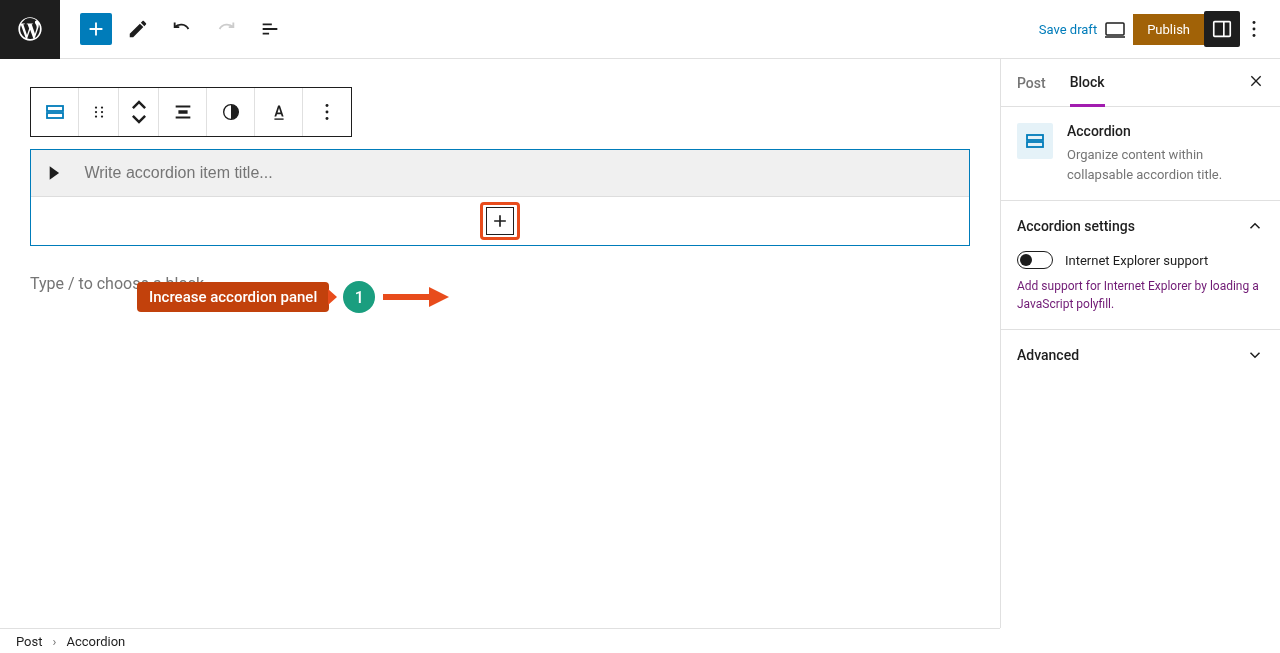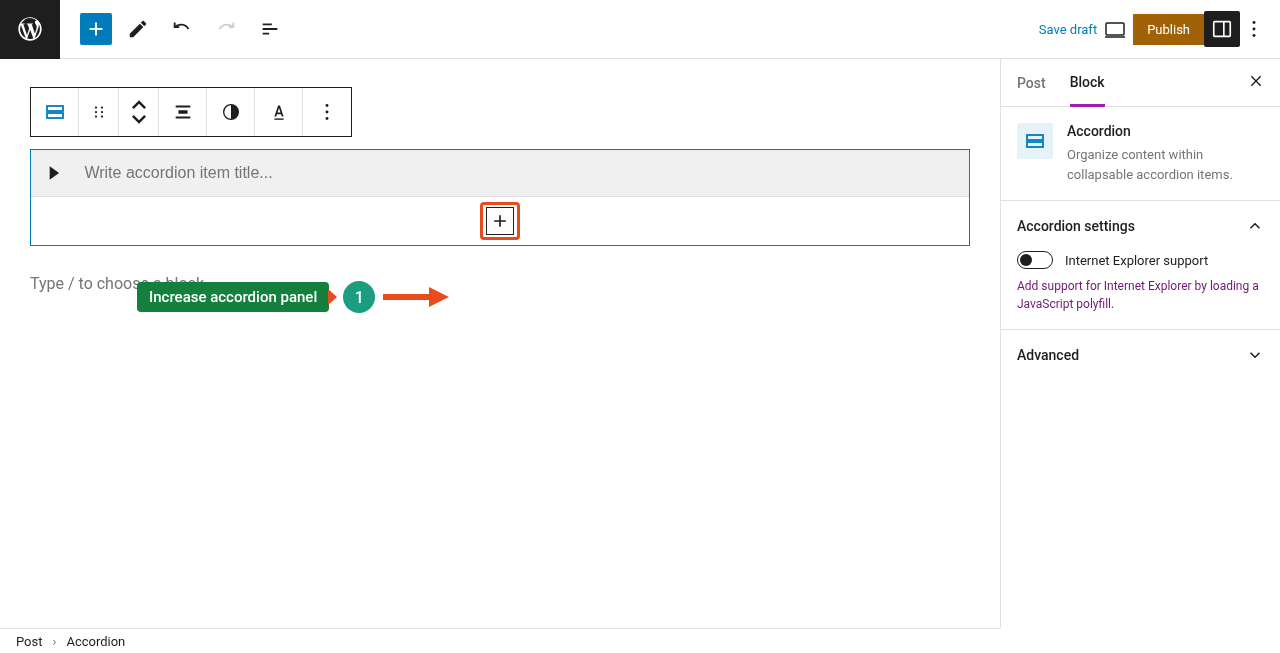--- a/index.html
+++ b/index.html
@@ -33,21 +33,21 @@
     
     .accordion-block { border: 1.5px solid #007cba; }
     .accordion-header { background: #f0f0f0; padding: 14px 16px; display: flex; align-items: center; gap: 24px; border-bottom: 1px solid #ddd; }
     .accordion-header input { border: none; background: transparent; font-size: 16px; color: #757575; outline: none; width: 100%; }
     .accordion-body { height: 48px; display: flex; align-items: center; justify-content: center; background: #fff; position: relative; }
     .plus-box { width: 28px; height: 28px; border: 1px solid #1e1e1e; display: flex; align-items: center; justify-content: center; cursor: pointer; font-size: 20px; position: relative; }
     .highlight-box { position: absolute; border: 3px solid #e84c1c; border-radius: 4px; width: 40px; height: 38px; pointer-events: none; }
     
     
     .annotation { position: absolute; display: flex; align-items: center; left: 137px; top: 222px; }
-    .anno-label { background: #15803d; color: #fff; padding: 6px 12px; border-radius: 4px; font-size: 15px; font-weight: 500; position: relative; }
+    .anno-label { background: #c2410c; color: #fff; padding: 6px 12px; border-radius: 4px; font-size: 15px; font-weight: 500; position: relative; }
     .anno-label::after { content: ""; position: absolute; right: -8px; top: 50%; transform: translateY(-50%); border-left: 9px solid #e84c1c; border-top: 8px solid transparent; border-bottom: 8px solid transparent; }
     .anno-num { width: 32px; height: 32px; background: #1a9e7f; color: #fff; border-radius: 50%; display: flex; align-items: center; justify-content: center; font-size: 16px; font-weight: 500; margin-left: 14px; }
     .anno-arrow { margin-left: 6px; }
     
     
     .placeholder-text { color: #757575; font-size: 16px; margin-top: 28px; }
     
     
     .tabs { display: flex; align-items: center; border-bottom: 1px solid #e0e0e0; padding: 0 16px; height: 48px; }
     .tab { padding: 14px 0; margin-right: 24px; cursor: pointer; font-size: 14px; font-weight: 500; color: #757575; }
@@ -231,21 +231,21 @@
     </div>
     <div class="block-info">
       <div class="block-icon">
         <svg width="24" height="24" viewBox="0 0 24 24" fill="none" stroke="currentColor" stroke-width="1.8">
             <rect x="4" y="6" width="16" height="5"></rect>
             <rect x="4" y="13" width="16" height="5"></rect>
           </svg>
       </div>
       <div>
         <div class="block-title">Accordion</div>
-        <div class="block-desc">Organize content within collapsable accordion items.</div>
+        <div class="block-desc">Organize content within collapsable accordion title.</div>
       </div>
     </div>
     <div class="panel-section">
       <div class="panel-header">
         <span>Accordion settings</span>
         <svg width="18" height="18" viewBox="0 0 24 24" fill="none" stroke="currentColor" stroke-width="2">
             <path d="M6 15 L12 9 L18 15"></path>
           </svg>
       </div>
       <div class="panel-body">

